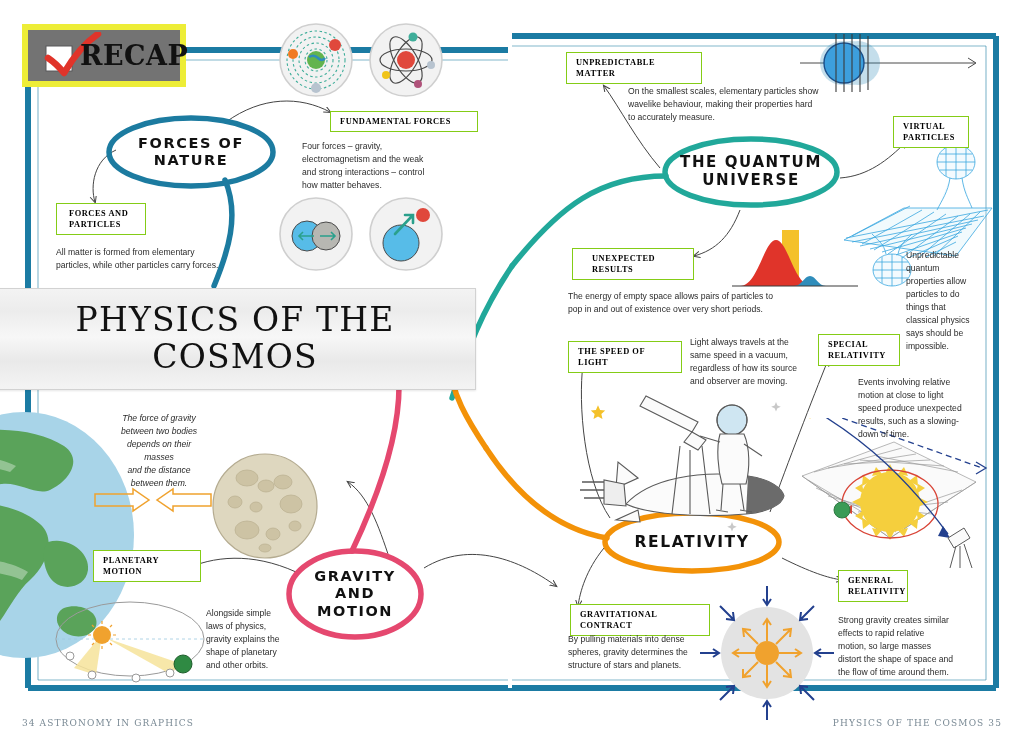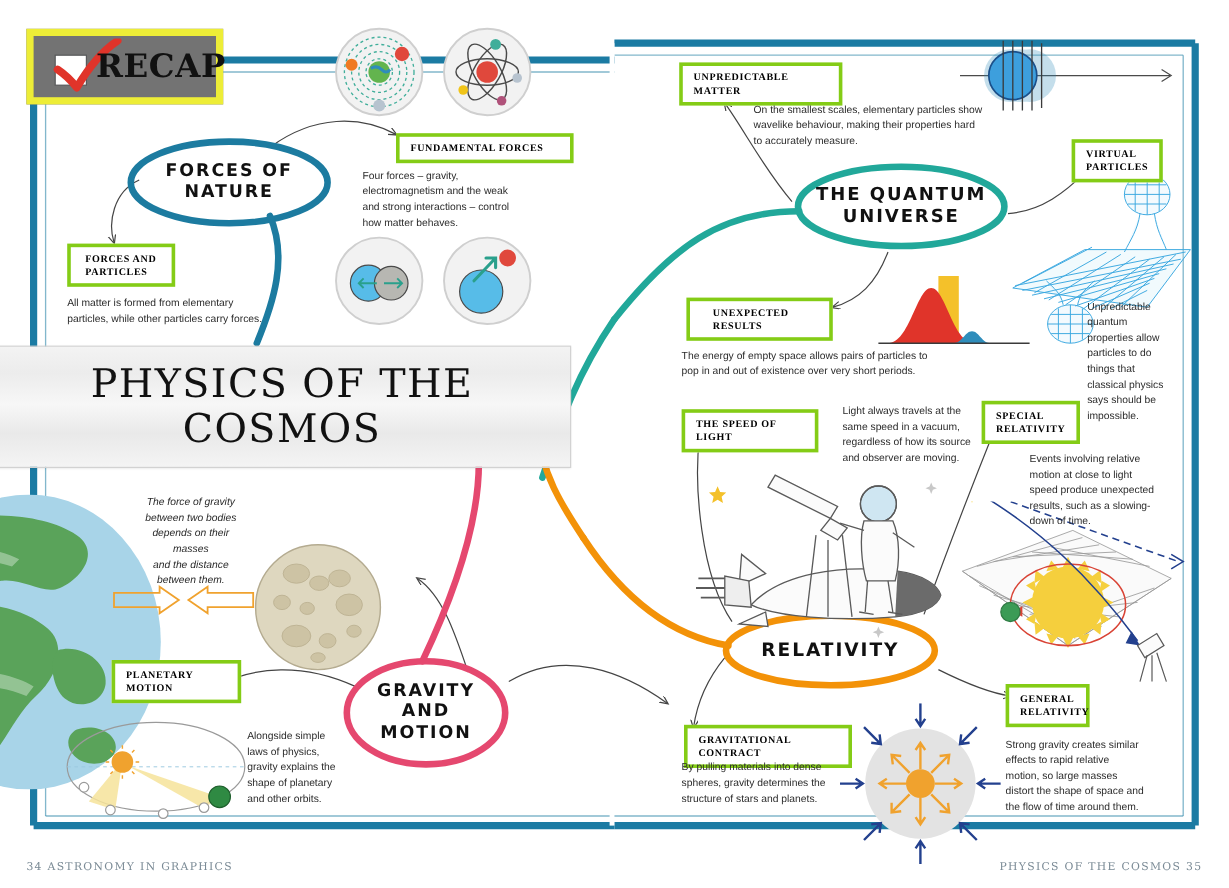--- a/index.html
+++ b/index.html
@@ -16,21 +16,21 @@
   }
   #page {
     position: absolute; inset: 0;
     width: 1024px; height: 740px;
     background: #fff;
   }
   
   .frame-svg { position:absolute; left:0; top:0; width:1024px; height:740px; pointer-events:none; }
   .hdr-box {
     position: absolute;
-    border: 3px solid #84cc16;
+    border: 1px solid #84cc16;
     background: #fff;
     font-family: "Liberation Serif", serif;
     font-weight: bold;
     font-size: 8.4px;
     letter-spacing: 0.55px;
     line-height: 1.32;
     color: #000;
     padding: 4px 8px 4px 9px;
     text-align: left;
     white-space: pre-line;
@@ -527,21 +527,21 @@
 things that
 classical physics
 says should be
 impossible.</div>
 
   <div class="hdr-box" style="left:572px;top:248px;width:122px;padding-left:19px;">UNEXPECTED RESULTS</div>
   <div class="body-txt" style="left:568px;top:290px;width:290px;">The energy of empty space allows pairs of particles to
 pop in and out of existence over very short periods.</div>
 
   <div class="hdr-box" style="left:568px;top:341px;width:114px;">THE SPEED OF LIGHT</div>
-  <div class="body-txt" style="left:690px;top:336px;width:110px;margin-left:12px;">Light always travels at the
+  <div class="body-txt" style="left:690px;top:336px;width:110px;">Light always travels at the
 same speed in a vacuum,
 regardless of how its source
 and observer are moving.</div>
 
   <div class="hdr-box" style="left:818px;top:334px;width:82px;">SPECIAL
 RELATIVITY</div>
   <div class="body-txt" style="left:858px;top:376px;width:118px;">Events involving relative
 motion at close to light
 speed produce unexpected
 results, such as a slowing-

